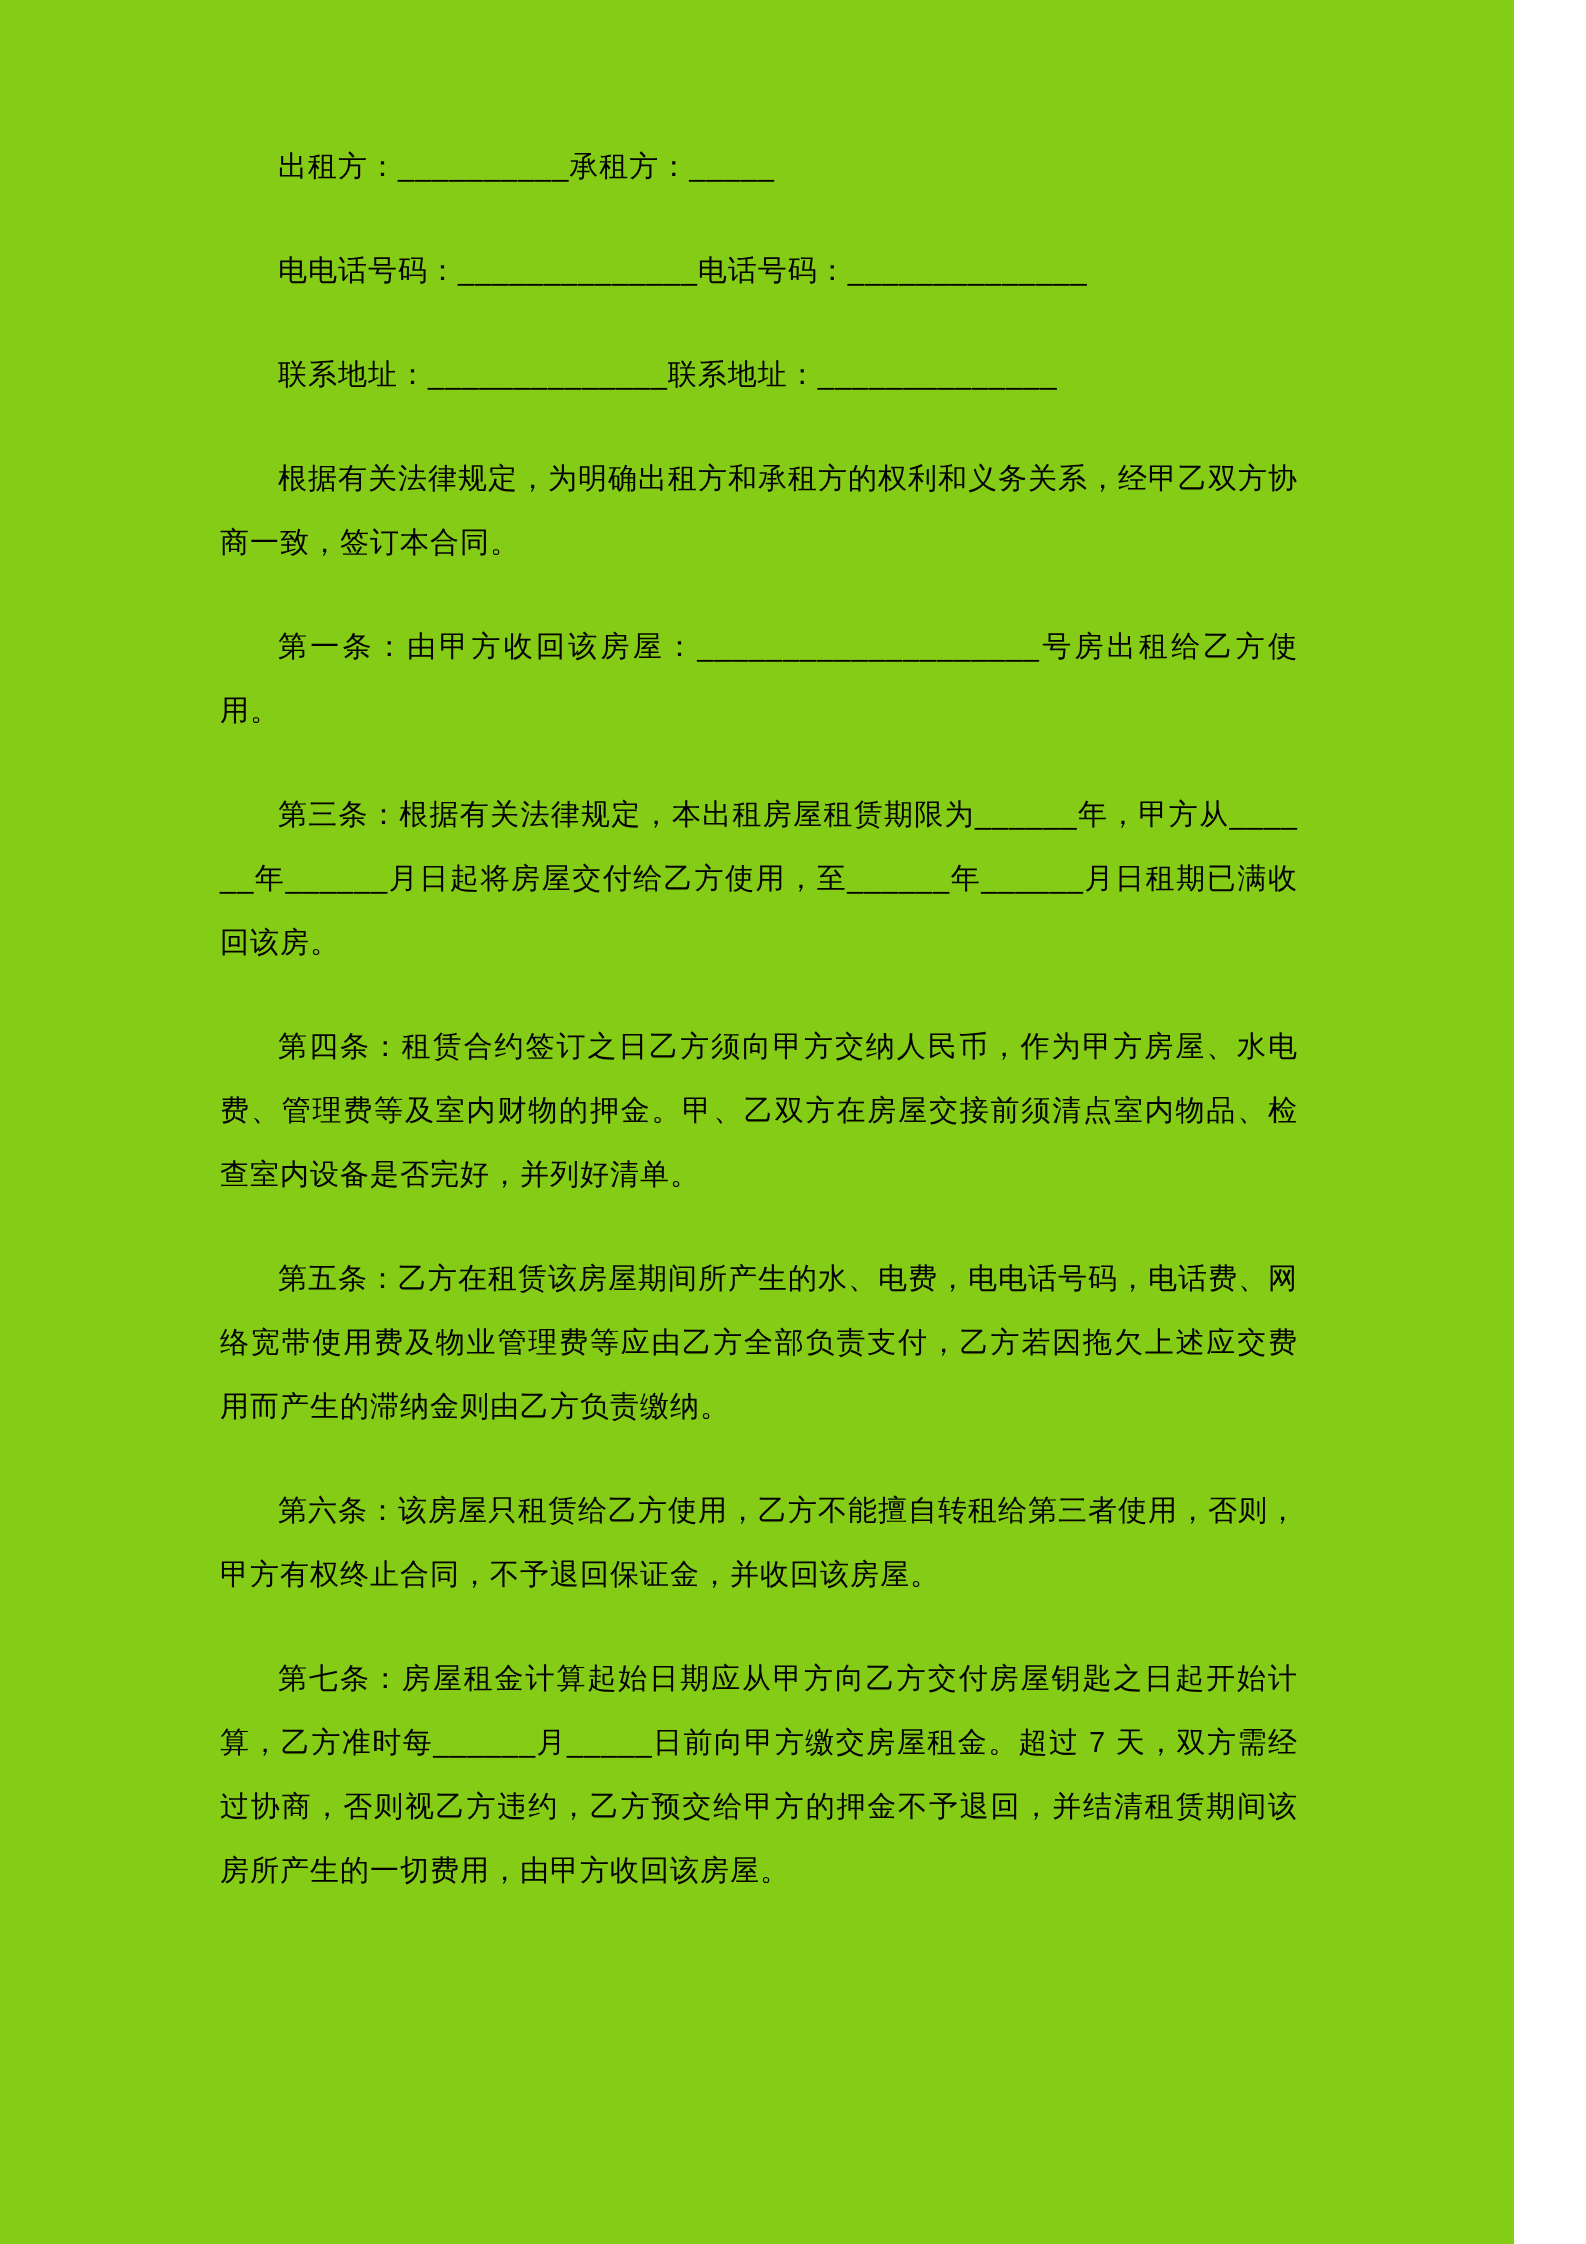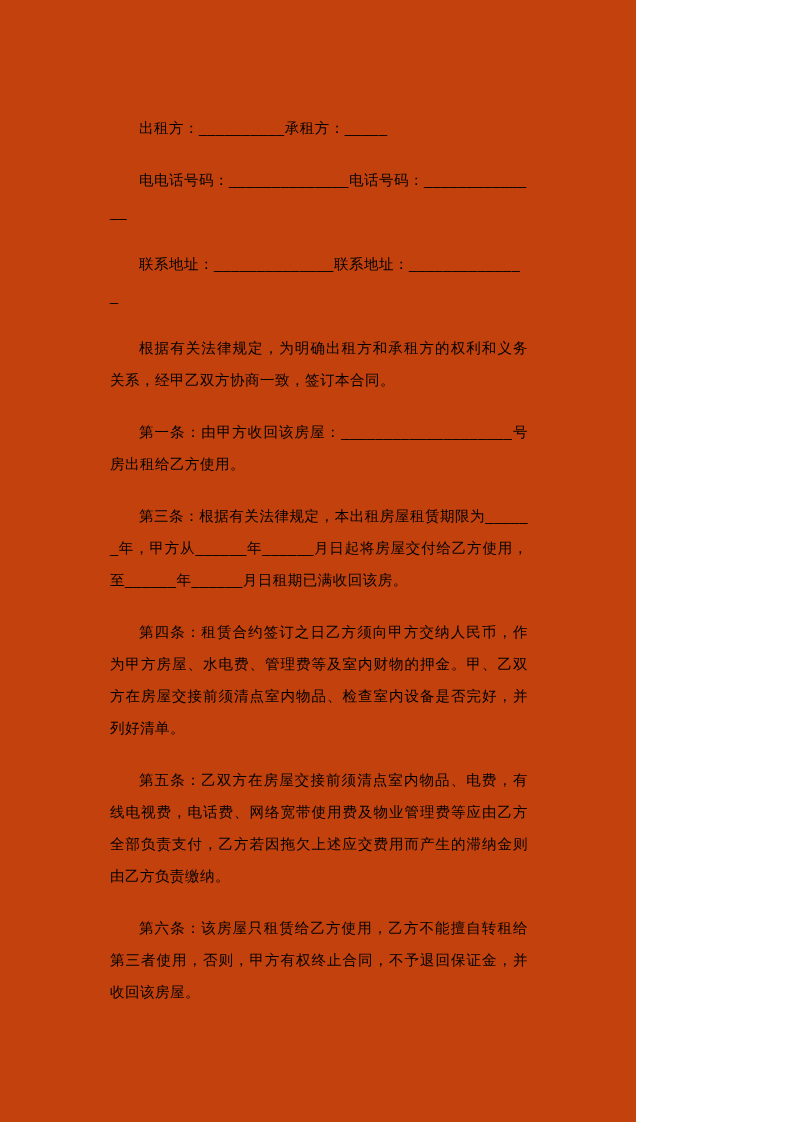--- a/index.html
+++ b/index.html
@@ -10,24 +10,24 @@
   body {
     width: 793px;
     height: 1122px;
     font-family: "Liberation Sans", "DejaVu Sans", sans-serif;
     color: #000000;
     box-sizing: border-box;
     overflow: hidden;
   }
   .page {
     box-sizing: border-box;
-    width: 636px;
+    width: 757px;
     height: 1122px;
-    padding: 112px 108px 40px 110px;
-    background: #c2410c;
+    padding: 68px 108px 40px 110px;
+    background: #84cc16;
   }
   .doc-line, .doc-para {
     margin: 0 0 20px 0;
     font-size: 14.5px;
     line-height: 32px;
     text-indent: 2em;
     text-align: justify;
     letter-spacing: 0.5px;
     word-break: break-all;
   }
@@ -49,18 +49,19 @@
 
   <p class="doc-para">根据有关法律规定，为明确出租方和承租方的权利和义务关系，经甲乙双方协商一致，签订本合同。</p>
 
   <p class="doc-para">第一条：由甲方收回该房屋：____________________号房出租给乙方使用。</p>
 
 
   <p class="doc-para">第三条：根据有关法律规定，本出租房屋租赁期限为______年，甲方从______年______月日起将房屋交付给乙方使用，至______年______月日租期已满收回该房。</p>
 
   <p class="doc-para">第四条：租赁合约签订之日乙方须向甲方交纳人民币，作为甲方房屋、水电费、管理费等及室内财物的押金。甲、乙双方在房屋交接前须清点室内物品、检查室内设备是否完好，并列好清单。</p>
 
-  <p class="doc-para">第五条：乙双方在房屋交接前须清点室内物品、电费，有线电视费，电话费、网络宽带使用费及物业管理费等应由乙方全部负责支付，乙方若因拖欠上述应交费用而产生的滞纳金则由乙方负责缴纳。</p>
+  <p class="doc-para">第五条：乙方在租赁该房屋期间所产生的水、电费，电电话号码，电话费、网络宽带使用费及物业管理费等应由乙方全部负责支付，乙方若因拖欠上述应交费用而产生的滞纳金则由乙方负责缴纳。</p>
 
   <p class="doc-para">第六条：该房屋只租赁给乙方使用，乙方不能擅自转租给第三者使用，否则，甲方有权终止合同，不予退回保证金，并收回该房屋。</p>
 
+  <p class="doc-para">第七条：房屋租金计算起始日期应从甲方向乙方交付房屋钥匙之日起开始计算，乙方准时每______月_____日前向甲方缴交房屋租金。超过 7 天，双方需经过协商，否则视乙方违约，乙方预交给甲方的押金不予退回，并结清租赁期间该房所产生的一切费用，由甲方收回该房屋。</p>
 
 </div>
 
 </body></html>

